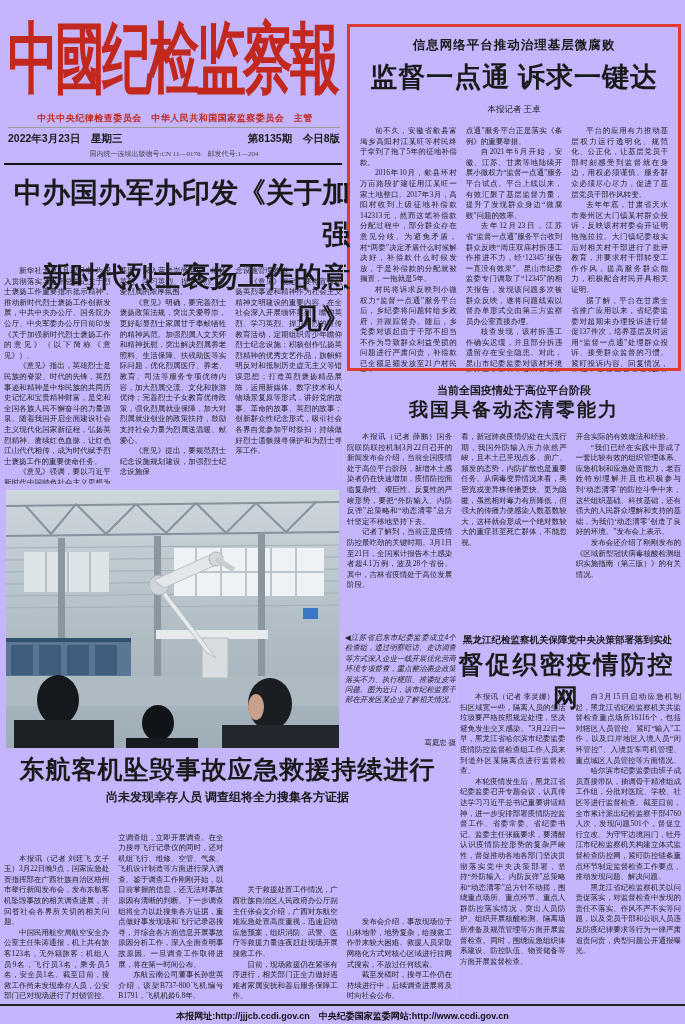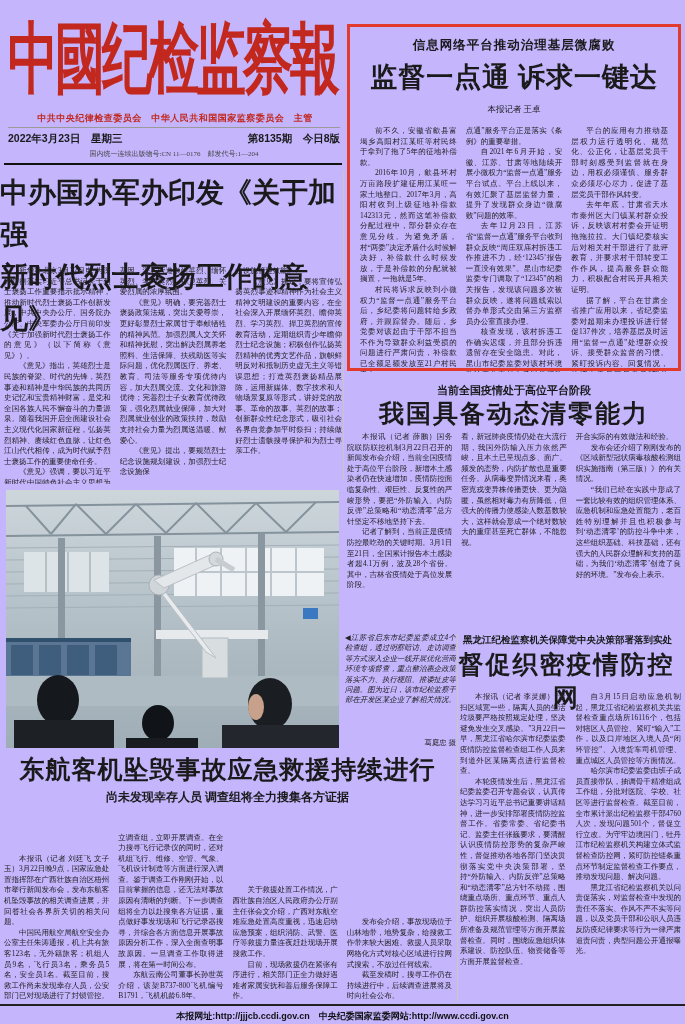--- a/index.html
+++ b/index.html
@@ -27,25 +27,25 @@
 
   
   .cols{display:flex;overflow:hidden;}
   .tcol{flex:1 1 0;overflow:hidden;font-size:7.5px;line-height:10.6px;text-align:justify;color:#222;}
   .tcol p{margin:0;text-indent:2em;}
   .tcol.cont p:first-child{text-indent:0;}
   .gap9{gap:9px;} .gap10{gap:10px;}
 
   
   .hei{font-family:"Liberation Sans","DejaVu Sans",sans-serif;}
-  .head-martyrs{left:0;top:172px;width:342px;text-align:left;font-weight:900;
+  .head-martyrs{left:8px;top:172px;width:342px;text-align:right;font-weight:900;
                 font-size:28px;line-height:42px;letter-spacing:0px;}
   .rule-top{left:4px;top:163px;width:338px;height:2px;background:#111;}
   .head-covid-k{left:347px;top:383px;width:334px;text-align:center;font-size:11px;font-weight:bold;}
-  .head-covid{left:347px;top:397px;width:334px;text-align:center;font-size:25px;font-weight:900;letter-spacing:2px;}
+  .head-covid{left:347px;top:397px;width:334px;text-align:center;font-size:19px;font-weight:900;letter-spacing:2px;}
   .head-hlj-k{left:452px;top:634px;width:231px;text-align:center;font-size:9.5px;font-weight:bold;}
   .head-hlj{left:450px;top:648px;width:233px;text-align:center;font-size:25px;font-weight:900;letter-spacing:2px;}
   .head-crash{left:0px;top:753px;width:455px;text-align:center;font-size:25px;font-weight:900;letter-spacing:1px;}
   .head-crash-sub{left:0px;top:789px;width:455px;text-align:center;font-size:12px;font-weight:bold;}
 
   
   .caption{left:345px;top:633px;width:111px;height:104px;overflow:hidden;
            font-size:7.4px;line-height:10.4px;text-align:justify;color:#222;font-style:italic;}
   .cap-credit{left:345px;top:738px;width:111px;text-align:right;font-size:7.4px;color:#222;}
 
@@ -122,22 +122,22 @@
   <div class="abs cols gap9" style="left:347px;top:432px;width:334px;height:194px;">
     <div class="tcol">
         <p>本报讯（记者 薛鹏）国务院联防联控机制3月22日召开的新闻发布会介绍，当前全国疫情处于高位平台阶段，新增本土感染者仍在快速增加，疫情防控面临复杂性、艰巨性、反复性的严峻形势，要把“外防输入、内防反弹”总策略和“动态清零”总方针坚定不移地坚持下去。</p>
         <p>记者了解到，当前正是疫情防控最吃劲的关键时期。3月1日至21日，全国累计报告本土感染者超4.1万例，波及28个省份。其中，吉林省疫情处于高位发展阶段。</p>
       </div>
     <div class="tcol cont">
         <p>看，新冠肺炎疫情仍处在大流行期，我国外防输入压力依然严峻，且本土已呈现点多、面广、频发的态势，内防扩散也是重要任务。从病毒变异情况来看，奥密克戎变异株传播更快、更为隐匿，虽然相对毒力有所降低，但强大的传播力使感染人数基数较大，这样就会形成一个绝对数较大的重症甚至死亡群体，不能忽视。</p>
       </div>
     <div class="tcol cont">
         <p>开合实际的有效做法和经验。</p>
+        <p>“我们已经在实践中形成了一套比较有效的组织管理体系、应急机制和应急处置能力，老百姓特别理解并且也积极参与到‘动态清零’的防控斗争中来，这些组织基础、科技基础，还有强大的人民群众理解和支持的基础，为我们‘动态清零’创造了良好的环境。”发布会上表示。</p>
         <p>发布会还介绍了刚刚发布的《区域新型冠状病毒核酸检测组织实施指南（第三版）》的有关情况。</p>
-        <p>“我们已经在实践中形成了一套比较有效的组织管理体系、应急机制和应急处置能力，老百姓特别理解并且也积极参与到‘动态清零’的防控斗争中来，这些组织基础、科技基础，还有强大的人民群众理解和支持的基础，为我们‘动态清零’创造了良好的环境。”发布会上表示。</p>
       </div>
   </div>
 
   <div class="abs photo">
     <svg width="333" height="258" viewBox="0 0 333 258">
       <defs>
         <linearGradient id="bg" x1="0" y1="0" x2="0" y2="1">
           <stop offset="0" stop-color="#cdd6db"></stop>
             <stop offset="0.6" stop-color="#aebbc3"></stop>
             <stop offset="1" stop-color="#9fadb6"></stop>

